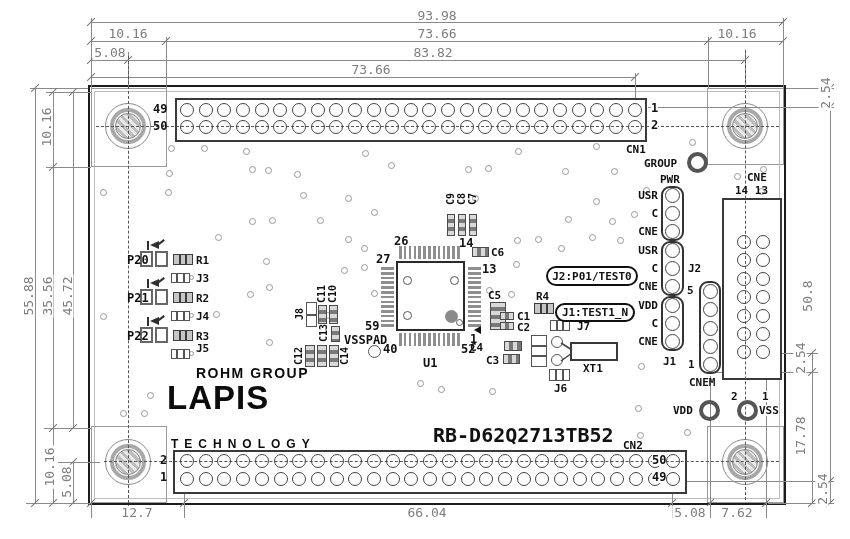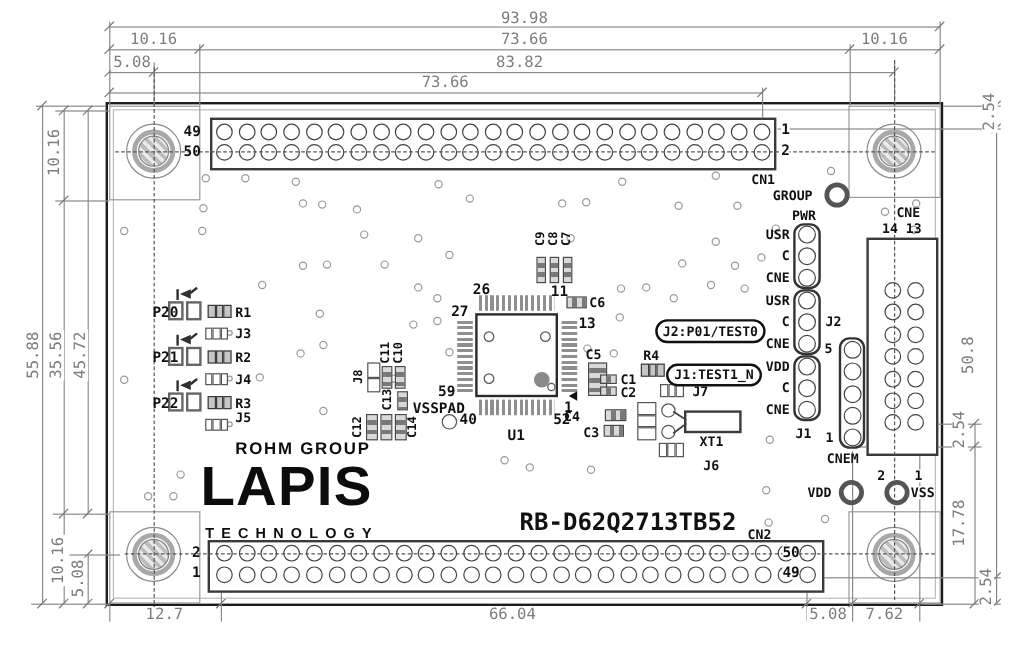--- a/index.html
+++ b/index.html
@@ -60,21 +60,21 @@
        color:#111;font-weight:bold;font-size:11px;display:flex;align-items:center;justify-content:center;
        box-sizing:border-box;white-space:nowrap;}
   
   .diode{position:absolute;width:19px;height:11px;z-index:4;}
   .diode .bar{position:absolute;left:1px;top:1px;width:2.2px;height:9px;background:#2f2f2f;}
   .diode .tri2{position:absolute;left:4px;top:1px;width:0;height:0;border-top:4.5px solid transparent;
        border-bottom:4.5px solid transparent;border-right:9px solid #2f2f2f;}
   .diode .tail{position:absolute;left:12px;top:1px;width:7px;height:2px;background:#2f2f2f;
        transform:rotate(-38deg);}
   .logo-main{position:absolute;left:167px;top:381px;color:#0c0c0c;font-family:"Liberation Sans",sans-serif;
-       font-weight:bold;font-size:47px;letter-spacing:1px;line-height:1;transform:scaleY(0.98);z-index:6;}
+       font-weight:bold;font-size:33px;letter-spacing:1px;line-height:1;transform:scaleY(0.98);z-index:6;}
   .logo-sub{position:absolute;left:171px;top:438px;color:#0c0c0c;font-family:"Liberation Sans",sans-serif;
        font-weight:bold;font-size:12px;letter-spacing:6px;line-height:1;z-index:6;}
   .logo-grp{position:absolute;left:196px;top:366px;color:#0c0c0c;font-family:"Liberation Sans",sans-serif;
        font-weight:bold;font-size:14px;letter-spacing:1.5px;line-height:1;z-index:6;}
   .title1{position:absolute;left:466px;top:400px;color:#111;font-weight:bold;font-size:21px;z-index:6;line-height:1;}
   .title2{position:absolute;left:433px;top:425px;color:#111;font-weight:bold;font-size:20px;z-index:6;line-height:1;}
   svg{position:absolute;z-index:4;}
 </style>
 </head>
 <body>
@@ -139,21 +139,21 @@
   <div class="pinsv" style="left:381px;top:265px;width:13px;height:62px"></div>
   <div class="pinsv" style="left:468px;top:265px;width:13px;height:62px"></div>
   <div class="chipbody"></div>
   <div class="ccirc" style="left:403px;top:276px;width:9px;height:9px"></div>
   <div class="ccirc" style="left:450px;top:276px;width:9px;height:9px"></div>
   <div class="ccirc" style="left:403px;top:311px;width:9px;height:9px"></div>
   <div class="ccirc" style="left:456px;top:319px;width:7px;height:7px"></div>
   <div class="cdot" style="left:445px;top:310px;width:13px;height:13px"></div>
   <div class="tri" style="left:474px;top:326px"></div>
   <div class="lbl12" style="left:394px;top:235px">26</div>
-  <div class="lbl12" style="left:459px;top:237px">11</div>
+  <div class="lbl12" style="left:459px;top:237px">14</div>
   <div class="lbl12" style="left:376px;top:253px">27</div>
   <div class="lbl12" style="left:482px;top:263px">13</div>
   <div class="lbl12" style="left:365px;top:320px">59</div>
   <div class="lbl12" style="left:470px;top:333px">1</div>
   <div class="lbl12" style="left:383px;top:343px">40</div>
   <div class="lbl12" style="left:461px;top:343px">52</div>
   <div class="lbl12" style="left:423px;top:357px">U1</div>
   <div class="lbl12" style="left:344px;top:334px">VSSPAD</div>
   <div class="ccirc" style="left:368px;top:345px;width:13px;height:13px"></div>
 
@@ -290,21 +290,21 @@
     <line x1="1" y1="5" x2="12" y2="12" stroke="#444" stroke-width="1.5"></line>
     <line x1="1" y1="23" x2="12" y2="15" stroke="#444" stroke-width="1.5"></line>
   </svg>
   <div class="conn" style="left:570px;top:342px;width:48px;height:19px;border-width:2px"></div>
   <div class="lbl" style="left:583px;top:363px">XT1</div>
   <div class="fp" style="left:549px;top:369px;width:21px;height:12px">
       <div></div>
       <div></div>
       <div></div>
     </div>
-  <div class="lbl" style="left:586px;top:383px">J6</div>
+  <div class="lbl" style="left:554px;top:383px">J6</div>
 
   <div class="logo-grp">ROHM GROUP</div>
   <div class="logo-main">LAPIS</div>
   <div class="logo-sub">TECHNOLOGY</div>
   <div class="title2">RB-D62Q2713TB52</div>
 
   <div class="dim" style="left:437px;top:16px">93.98</div>
   <div class="dim" style="left:128px;top:34px">10.16</div>
   <div class="dim" style="left:437px;top:34px">73.66</div>
   <div class="dim" style="left:737px;top:34px">10.16</div>

